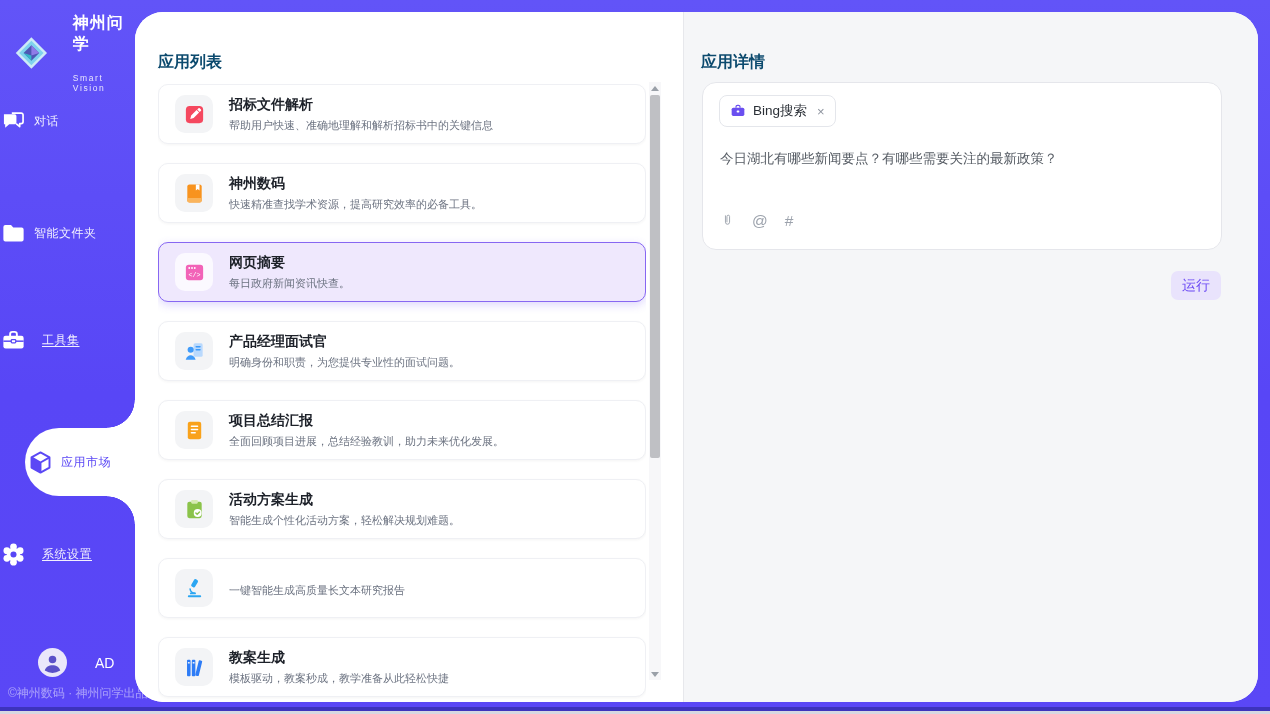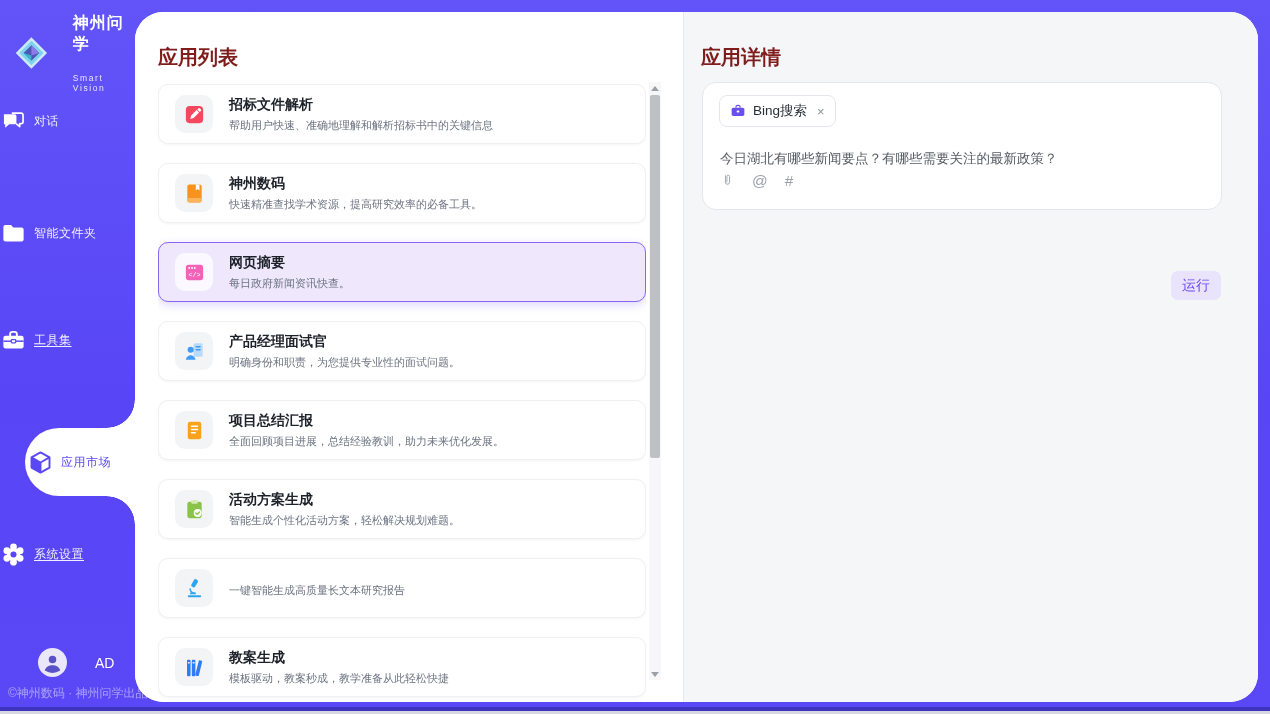--- a/index.html
+++ b/index.html
@@ -15,21 +15,21 @@
   
   .sidebar { position:absolute; left:0; top:0; width:135px; height:714px; }
   .brand { position:absolute; left:14px; top:13px; display:flex; align-items:center; gap:24px; }
   .brand-txt .brand-name { color:#fff; font-size:16px; font-weight:bold; letter-spacing:1px; }
   .brand-txt .brand-sub { color:#E8E6FD; font-size:8.5px; letter-spacing:1.6px; margin-top:18px; }
   .logo { width:38px; height:38px; }
 
   .nav-item { position:absolute; left:0; width:135px; display:flex; 
     align-items:center; gap:7px; cursor:pointer; }
   .nav-item .nav-label { font-size:12px; color:#F2F0FE; letter-spacing:.5px; }
-  .nav-item.underlined .nav-label { text-decoration:underline; text-underline-offset:2px; }
+  .nav-item.underlined .nav-label { text-decoration:underline; text-underline-offset:2px;margin-left:8px; }
   .nav-icon { width:27px; height:27px; display:block; }
 
   .nav-item.active { left:25px; width:110px; top:428px; height:68px; background:#fff;
     border-radius:34px 0 0 34px; justify-content:center; padding-right:22px; }
   .nav-item.active .nav-label { color:#5B48F5; }
   .nav-item.active::before { content:""; position:absolute; right:0; top:-28px; width:28px; height:28px;
     background:radial-gradient(circle 28px at 0 0, rgba(0,0,0,0) 27.4px, #fff 27.9px); }
   .nav-item.active::after { content:""; position:absolute; right:0; bottom:-28px; width:28px; height:28px;
     background:radial-gradient(circle 28px at 0 100%, rgba(0,0,0,0) 27.4px, #fff 27.9px); }
 
@@ -37,21 +37,21 @@
   .user-row .avatar { width:29px; height:29px; }
   .user-row .user-label { color:#fff; font-size:14px; }
   .copyright { position:absolute; left:8px; top:685px; font-size:12px; color:rgba(255,255,255,.48); white-space:nowrap; }
 
   
   .content { position:absolute; left:135px; top:12px; width:1123px; height:690px;
     border-radius:28px; overflow:hidden; display:flex; background:#fff; }
 
   
   .list-panel { position:relative; width:548px; height:100%; background:#fff; flex:none; }
-  .panel-title { position:absolute; left:23px; top:32px; font-size:20px; font-weight:bold; color:#7f1d1d; }
+  .panel-title { position:absolute; left:23px; top:40px; font-size:16px; font-weight:bold; color:#0c4a6e; }
   .card-col { position:absolute; left:23px; top:72px; width:488px; bottom:0; overflow:hidden; }
   .app-card { height:60px; margin-bottom:19px; border:1px solid #EFF0F4; border-radius:10px; background:#fff;
     display:flex; align-items:center; gap:16px; padding:0 16px; cursor:pointer;
     box-shadow:0 1px 3px rgba(31,35,41,.05); }
   .app-card.selected { background:#EFE8FD; border:1.5px solid #8767F2;
     box-shadow:0 3px 10px rgba(105,72,244,.22); }
   .tile { width:38px; height:38px; border-radius:10px; background:#F3F4F6; flex:none;
     display:flex; align-items:center; justify-content:center; }
   .app-card.selected .tile { background:#FBF9FF; }
   .tile svg { width:23px; height:23px; }
@@ -66,21 +66,21 @@
   .sb-up { top:0; } .sb-down { bottom:0; }
   .tri-up { width:0; height:0; border-left:4px solid transparent; border-right:4px solid transparent;
     border-bottom:5px solid #9AA0A8; }
   .tri-down { width:0; height:0; border-left:4px solid transparent; border-right:4px solid transparent;
     border-top:5px solid #9AA0A8; }
   .sb-thumb { position:absolute; left:1px; right:1px; top:13px; height:363px; background:#BFC0C4;
     border-radius:2px; cursor:grab; }
 
   
   .detail-panel { position:relative; flex:1; background:#F5F6F8; border-left:1px solid #E7E8EC; }
-  .composer-card { position:absolute; left:18px; top:70px; width:520px; height:128px; background:#fff;
+  .composer-card { position:absolute; left:18px; top:70px; width:520px; height:168px; background:#fff;
     border:1px solid #E5E6EB; border-radius:14px; }
   .chip { position:absolute; left:16px; top:12px; height:32px; display:inline-flex; align-items:center;
     gap:7px; padding:0 10px; border:1px solid #E4E6EB; border-radius:8px; background:#fff; cursor:pointer; }
   .chip svg { width:16px; height:16px; }
   .chip-label { font-size:13.5px; color:#2A2F36; }
   .chip-close { font-size:13px; color:#8D939E; margin-left:3px; cursor:pointer; }
   .query { position:absolute; left:17px; top:66px; right:20px; font-size:13.5px; color:#555B63;
     line-height:1.5; cursor:text; }
   .composer-icons { position:absolute; left:17px; bottom:20px; display:flex; align-items:center;
     gap:17px; color:#9CA2AC; }

